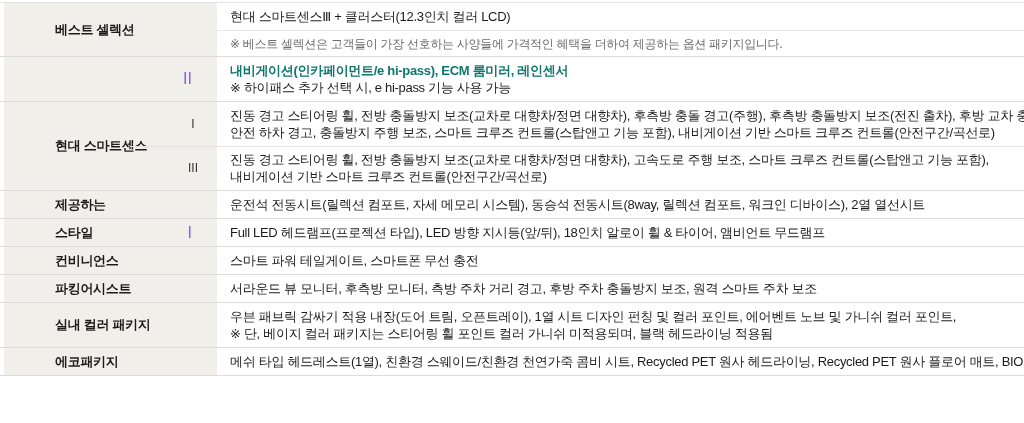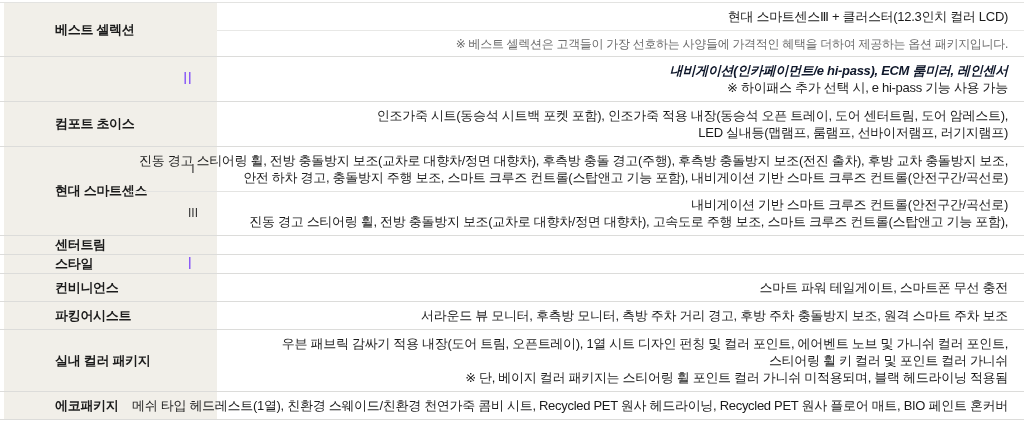--- a/index.html
+++ b/index.html
@@ -2,23 +2,23 @@
 <html lang="ko"><head>
 <meta charset="utf-8">
 <style>
   html,body{margin:0;padding:0;background:#ffffff;}
   body{font-family:"Liberation Sans","DejaVu Sans",sans-serif;color:#1b1b1b;-webkit-font-smoothing:antialiased;}
   .spec-table{width:1024px;margin-top:2px;border-top:1px solid #e3e3e1;}
   .row{display:flex;align-items:stretch;border-bottom:1px solid #dcdcda;position:relative;padding-left:4px;overflow:hidden;}
   .lcell{flex:0 0 213px;background:#f1efe9;display:flex;align-items:center;}
   .label{padding-left:51px;font-weight:bold;font-size:13px;letter-spacing:-0.3px;white-space:nowrap;}
   .numeral{margin-left:auto;margin-right:25px;font-size:16px;color:#8b5cf6;}
-  .ccell{flex:1;padding:5px 16px 5px 13px;display:flex;flex-direction:column;justify-content:center;min-width:0;align-items:flex-end;}
+  .ccell{flex:1;padding:5px 16px 5px 13px;display:flex;flex-direction:column;justify-content:center;min-width:0;}
   .line{font-size:13px;line-height:17px;letter-spacing:-0.3px;white-space:nowrap;}
-  .line.blue{color:#0f172a;font-weight:bold;font-style:italic;}
+  .line.blue{color:#0f766e;font-weight:bold;}
   .line.note{font-size:12px;line-height:16px;color:#6b6b6b;}
   .content-col{flex:1;display:flex;flex-direction:column;min-width:0;}
   .content-col .ccell{flex:0 0 auto;}
   .content-col .ccell.sub{flex:1 1 0;}
   .note-cell{border-top:1px solid #e8e8e6;padding-bottom:4px;}
   .row-group .numeral-abs{position:absolute;left:184px;width:18px;text-align:center;font-size:12px;color:#333;}
   .row-group .pos1{top:25%;transform:translateY(-50%);}
   .row-group .pos2{top:75%;transform:translateY(-50%);}
   .row-group .sub-divider{position:absolute;left:130px;right:0;top:50%;height:1px;background:#e4e4e2;}
 </style>
@@ -44,59 +44,56 @@
   <div class="row">
     <div class="lcell">
       <span class="numeral">II</span>
     </div>
     <div class="ccell">
       <div class="line blue">내비게이션(인카페이먼트/e hi-pass), ECM 룸미러, 레인센서</div>
       <div class="line">※ 하이패스 추가 선택 시, e hi-pass 기능 사용 가능</div>
     </div>
   </div>
 
-  <div class="row">
-    <div class="lcell">
-      <span class="label">컴포트 초이스</span>
-    </div>
-    <div class="ccell">
-      <div class="line">인조가죽 시트(동승석 시트백 포켓 포함), 인조가죽 적용 내장(동승석 오픈 트레이, 도어 센터트림, 도어 암레스트),</div>
-      <div class="line">LED 실내등(맵램프, 룸램프, 선바이저램프, 러기지램프)</div>
-    </div>
-  </div>
 
   <div class="row row-group">
     <div class="lcell">
       <span class="label">현대 스마트센스</span>
     </div>
     <div class="content-col">
       <div class="ccell sub">
         <div class="line">진동 경고 스티어링 휠, 전방 충돌방지 보조(교차로 대향차/정면 대향차), 후측방 충돌 경고(주행), 후측방 충돌방지 보조(전진 출차), 후방 교차 충돌방지 보조,</div>
         <div class="line">안전 하차 경고, 충돌방지 주행 보조, 스마트 크루즈 컨트롤(스탑앤고 기능 포함), 내비게이션 기반 스마트 크루즈 컨트롤(안전구간/곡선로)</div>
       </div>
       <div class="ccell sub">
+        <div class="line">진동 경고 스티어링 휠, 전방 충돌방지 보조(교차로 대향차/정면 대향차), 고속도로 주행 보조, 스마트 크루즈 컨트롤(스탑앤고 기능 포함),</div>
         <div class="line">내비게이션 기반 스마트 크루즈 컨트롤(안전구간/곡선로)</div>
-        <div class="line">진동 경고 스티어링 휠, 전방 충돌방지 보조(교차로 대향차/정면 대향차), 고속도로 주행 보조, 스마트 크루즈 컨트롤(스탑앤고 기능 포함),</div>
       </div>
     </div>
     <span class="numeral-abs pos1">I</span>
     <span class="numeral-abs pos2">III</span>
     <div class="sub-divider"></div>
   </div>
 
   <div class="row">
     <div class="lcell">
-      <span class="label">센터트림</span>
+      <span class="label">제공하는</span>
+    </div>
+    <div class="ccell">
+      <div class="line">운전석 전동시트(릴렉션 컴포트, 자세 메모리 시스템), 동승석 전동시트(8way, 릴렉션 컴포트, 워크인 디바이스), 2열 열선시트</div>
     </div>
   </div>
 
   <div class="row">
     <div class="lcell">
       <span class="label">스타일</span>
       <span class="numeral">I</span>
+    </div>
+    <div class="ccell">
+      <div class="line">Full LED 헤드램프(프로젝션 타입), LED 방향 지시등(앞/뒤), 18인치 알로이 휠 &amp; 타이어, 앰비언트 무드램프</div>
     </div>
   </div>
 
   <div class="row">
     <div class="lcell">
       <span class="label">컨비니언스</span>
     </div>
     <div class="ccell">
       <div class="line">스마트 파워 테일게이트, 스마트폰 무선 충전</div>
     </div>
@@ -110,21 +107,20 @@
       <div class="line">서라운드 뷰 모니터, 후측방 모니터, 측방 주차 거리 경고, 후방 주차 충돌방지 보조, 원격 스마트 주차 보조</div>
     </div>
   </div>
 
   <div class="row">
     <div class="lcell">
       <span class="label">실내 컬러 패키지</span>
     </div>
     <div class="ccell">
       <div class="line">우븐 패브릭 감싸기 적용 내장(도어 트림, 오픈트레이), 1열 시트 디자인 펀칭 및 컬러 포인트, 에어벤트 노브 및 가니쉬 컬러 포인트,</div>
-      <div class="line">스티어링 휠 키 컬러 및 포인트 컬러 가니쉬</div>
       <div class="line">※ 단, 베이지 컬러 패키지는 스티어링 휠 포인트 컬러 가니쉬 미적용되며, 블랙 헤드라이닝 적용됨</div>
     </div>
   </div>
 
   <div class="row">
     <div class="lcell">
       <span class="label">에코패키지</span>
     </div>
     <div class="ccell">
       <div class="line">메쉬 타입 헤드레스트(1열), 친환경 스웨이드/친환경 천연가죽 콤비 시트, Recycled PET 원사 헤드라이닝, Recycled PET 원사 플로어 매트, BIO 페인트 혼커버</div>

